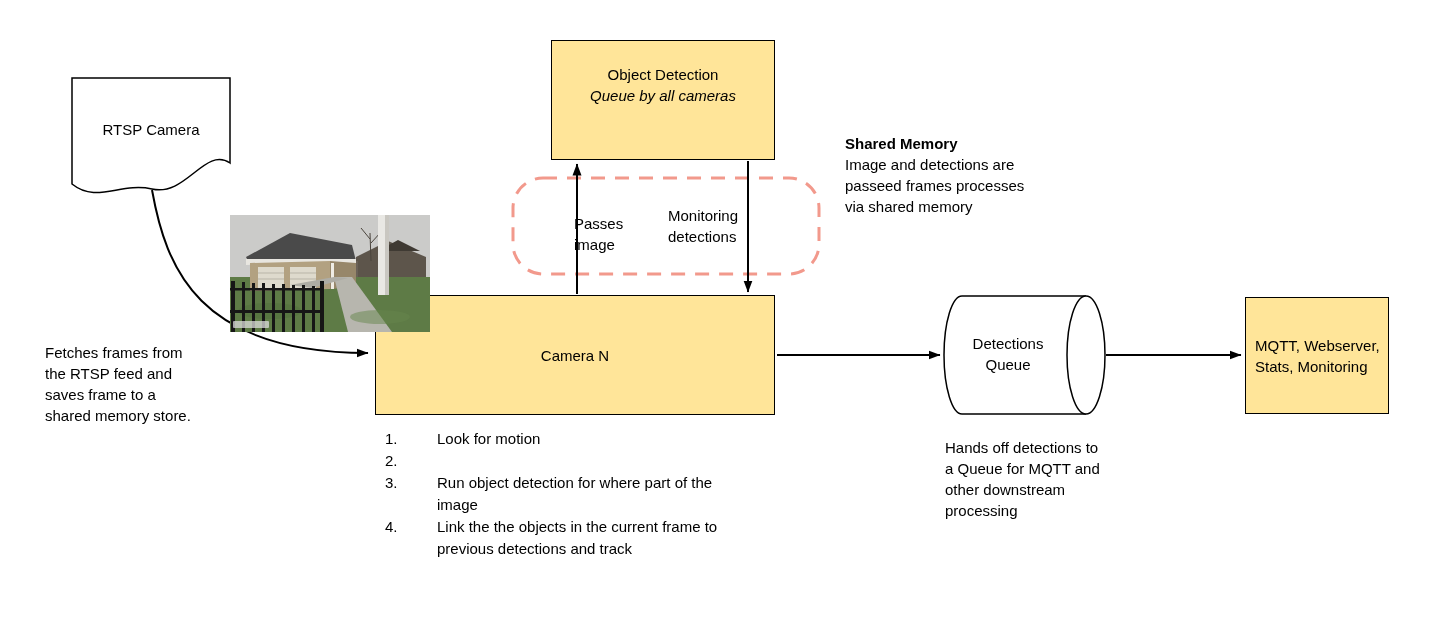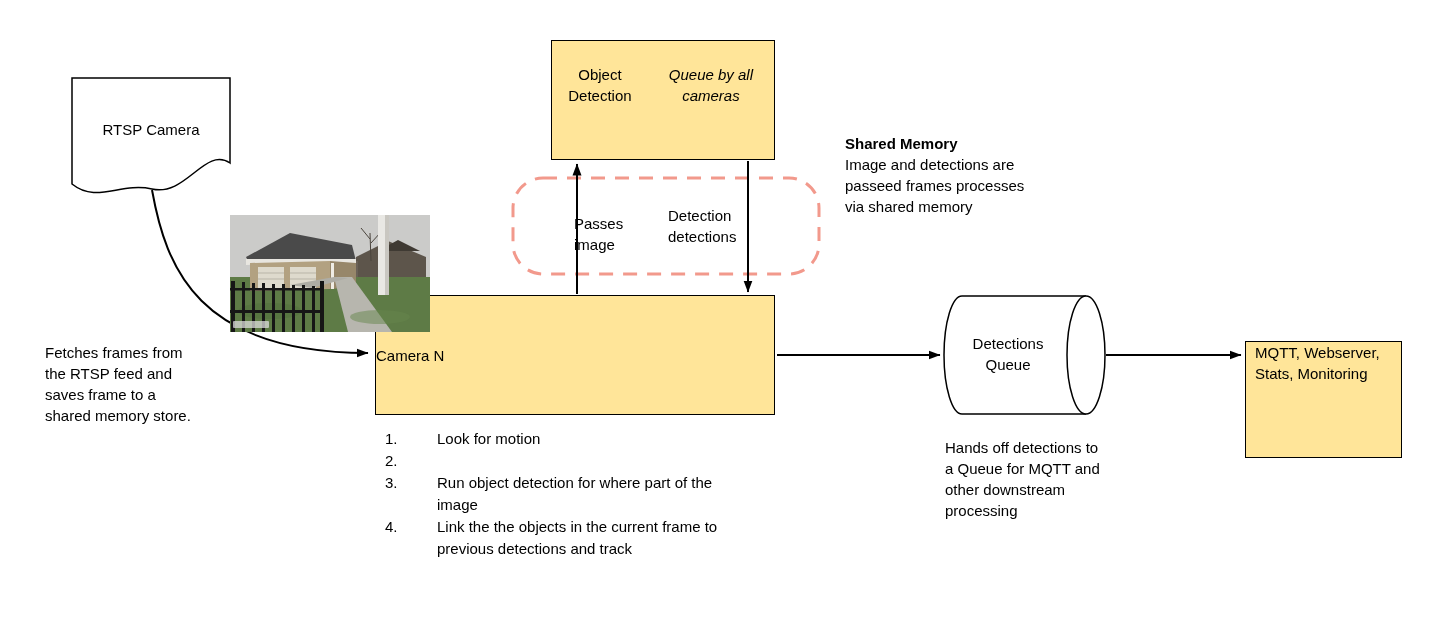--- a/index.html
+++ b/index.html
@@ -7,27 +7,27 @@
     --node-border:#000000;
     --dash-color:#F2998C;
   }
   *{margin:0;padding:0;box-sizing:border-box;}
   body{font-family:"Liberation Sans",sans-serif;background:#ffffff;}
   .canvas{position:relative;width:1448px;height:625px;background:#fff;overflow:hidden;
           font-size:15px;color:#000;line-height:21px;}
   .abs{position:absolute;}
   .svg-layer{left:0;top:0;z-index:1;}
   .node{background:var(--node-fill);border:1.5px solid var(--node-border);
-        display:flex;flex-direction:row;align-items:center;
+        display:flex;flex-direction:column;align-items:center;justify-content:center;
         text-align:center;z-index:2;}
   .dash-rect{stroke:var(--dash-color);}
   .od-box{left:551px;top:40px;width:224px;height:120px;padding-bottom:30px;}
   .camera-box{left:375px;top:295px;width:400px;height:120px;}
-  .mqtt-box{left:1245px;top:297px;width:157px;height:117px;align-items:flex-start;
-            text-align:left;padding:0 0 0 9px;margin-top:44px;}
+  .mqtt-box{left:1245px;top:297px;width:144px;height:117px;align-items:flex-start;
+            text-align:left;padding:0 0 0 9px;}
   .mqtt-box .inner{width:140px;}
   .italic{font-style:italic;}
   .bold{font-weight:bold;}
   .doc-label{left:77px;top:119px;width:148px;text-align:center;z-index:2;}
   .queue-label{left:952px;top:333px;width:112px;text-align:center;z-index:2;}
   .passes-label{left:532px;top:213px;width:56px;z-index:2;margin-left:42px;}
   .retrieves-label{left:668px;top:205px;width:78px;z-index:2;}
   .fetches-note{left:45px;top:342px;width:152px;z-index:2;}
   .handsoff-note{left:945px;top:437px;width:158px;z-index:2;}
   .shared-note{left:845px;top:133px;width:190px;z-index:2;}
@@ -80,21 +80,21 @@
     <div>Camera N</div>
   </div>
 
   <div class="abs node mqtt-box">
     <div class="inner">MQTT, Webserver, Stats, Monitoring</div>
   </div>
 
   <div class="abs queue-label">Detections Queue</div>
 
   <div class="abs passes-label">Passes image</div>
-  <div class="abs retrieves-label">Detection detections</div>
+  <div class="abs retrieves-label">Monitoring detections</div>
 
   <div class="abs fetches-note">Fetches frames from the RTSP feed and saves frame to a shared memory store.</div>
 
   <div class="abs shared-note">
     <div class="bold">Shared Memory</div>
     <div>Image and detections are passeed frames processes via shared memory</div>
   </div>
 
   <div class="abs handsoff-note">Hands off detections to a Queue for MQTT and other downstream processing</div>
 

